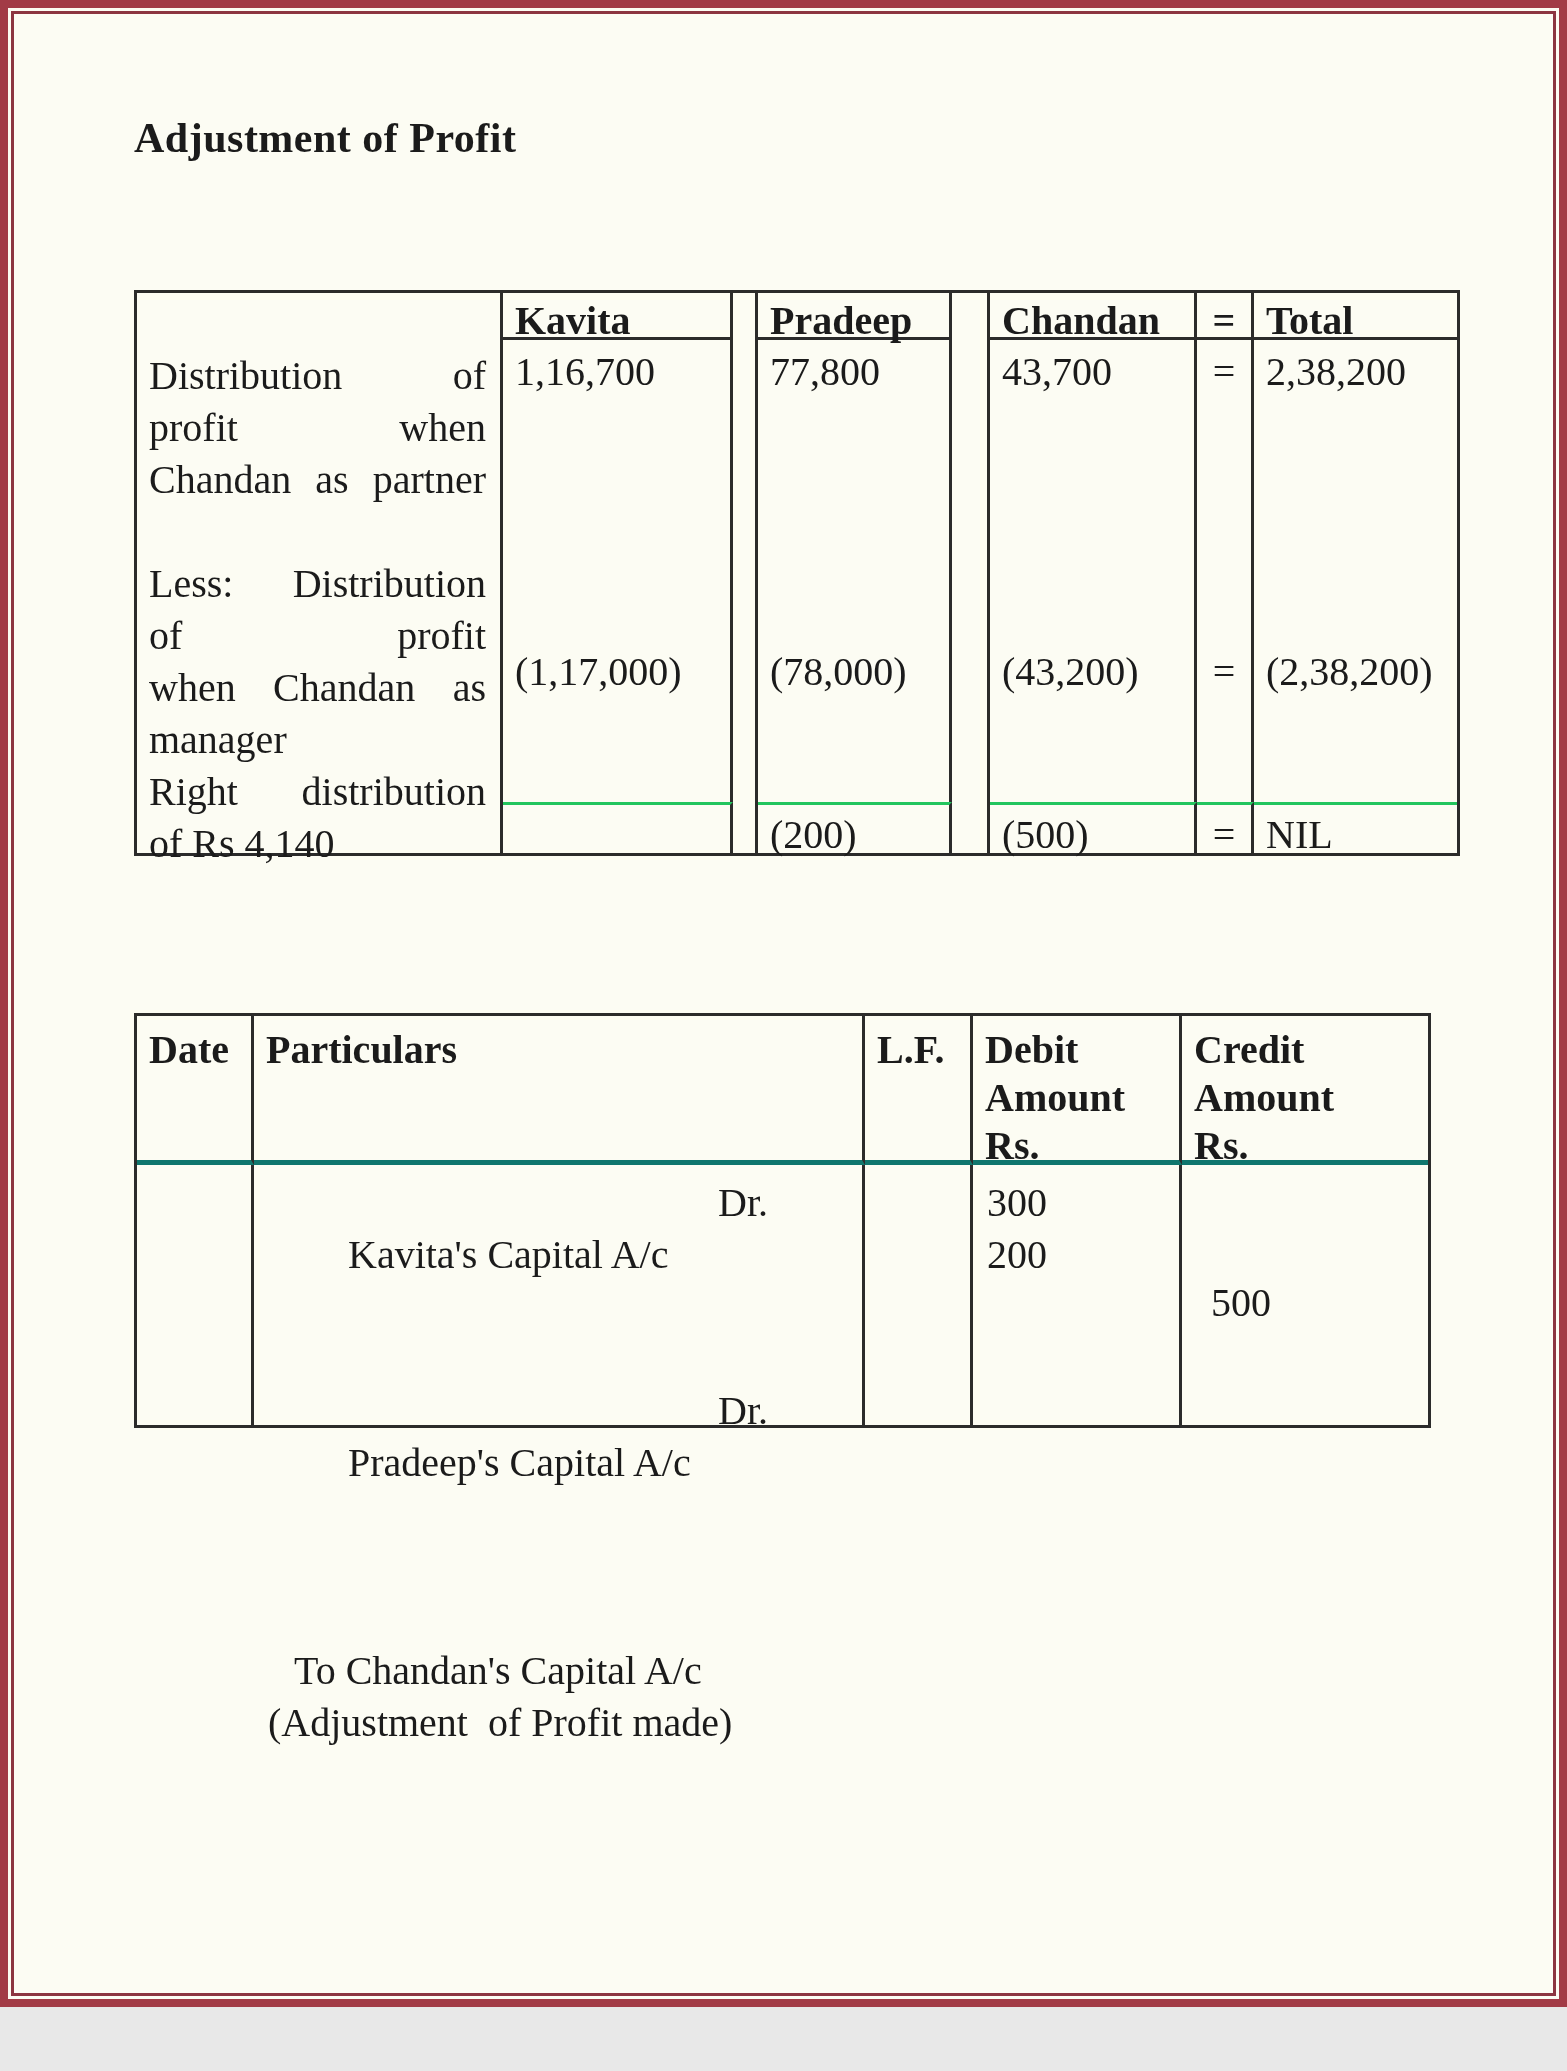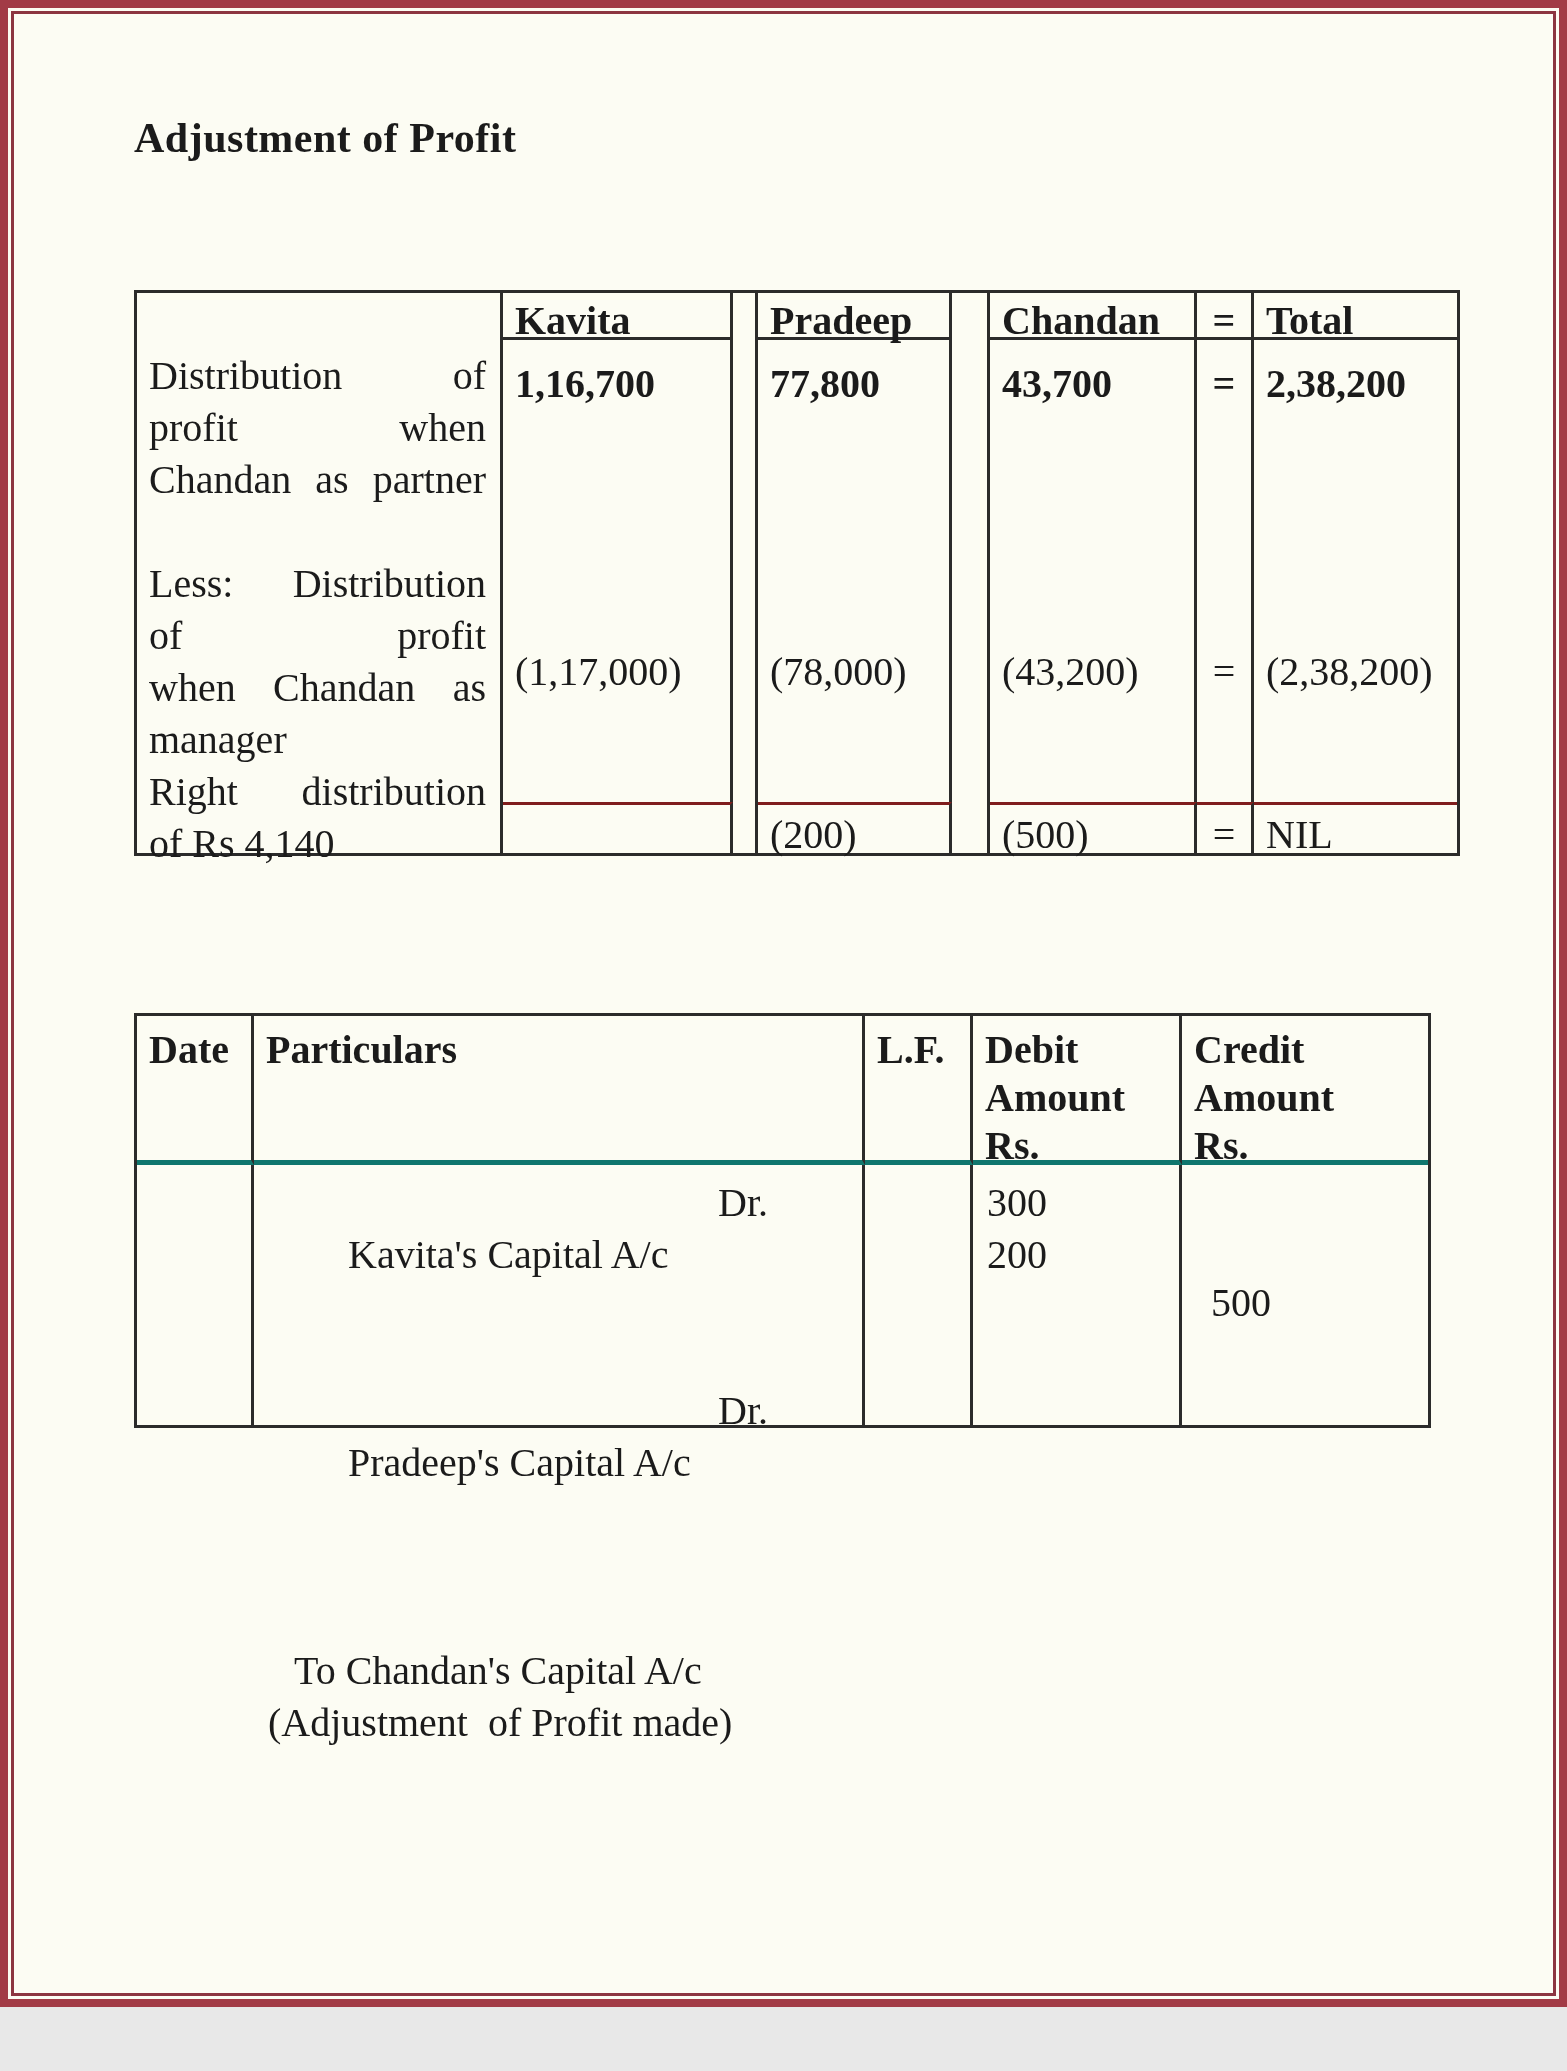--- a/index.html
+++ b/index.html
@@ -27,27 +27,27 @@
     width:1326px;height:566px;
     border:3px solid #2b2b2b;box-sizing:border-box;
     display:grid;
     grid-template-columns:366px 230px 25px 194px 38px 207px 57px 203px;
     grid-template-rows:47px 462px 51px;
     font-size:40px;line-height:52px;
   }
   .t1 .cell{box-sizing:border-box;position:relative;}
   .t1 .vline{border-right:3px solid #2b2b2b;}
   .t1 .hb{border-bottom:3px solid #2b2b2b;}   
-  .t1 .ht{border-top:3px solid #7f1d1d;}      
+  .t1 .ht{border-top:3px solid #22c55e;}      
   .t1 .hcell{font-weight:bold;padding:2px 0 17px 12px;}
   .t1 .eqc{text-align:center;padding-left:0;}
   .t1 .desc{grid-row:1/4;grid-column:1;padding:57px 14px 16px 12px;}
   .dline{min-height:52px;}
   .dline.j{text-align:justify;text-align-last:justify;}
-  .v1{position:absolute;top:18px;left:12px;white-space:nowrap;font-weight:bold;}
+  .v1{position:absolute;top:6px;left:12px;white-space:nowrap;}
   .v2{position:absolute;top:306px;left:12px;white-space:nowrap;}
   .eq .v1,.eq .v2{left:0;width:100%;text-align:center;}
   .r3{padding:4px 0 0 12px;white-space:nowrap;}
   .r3.eqc{padding-left:0;}
 
   
   .t2{
     position:absolute;left:134px;top:1013px;
     width:1297px;height:415px;
     border:3px solid #2b2b2b;box-sizing:border-box;

